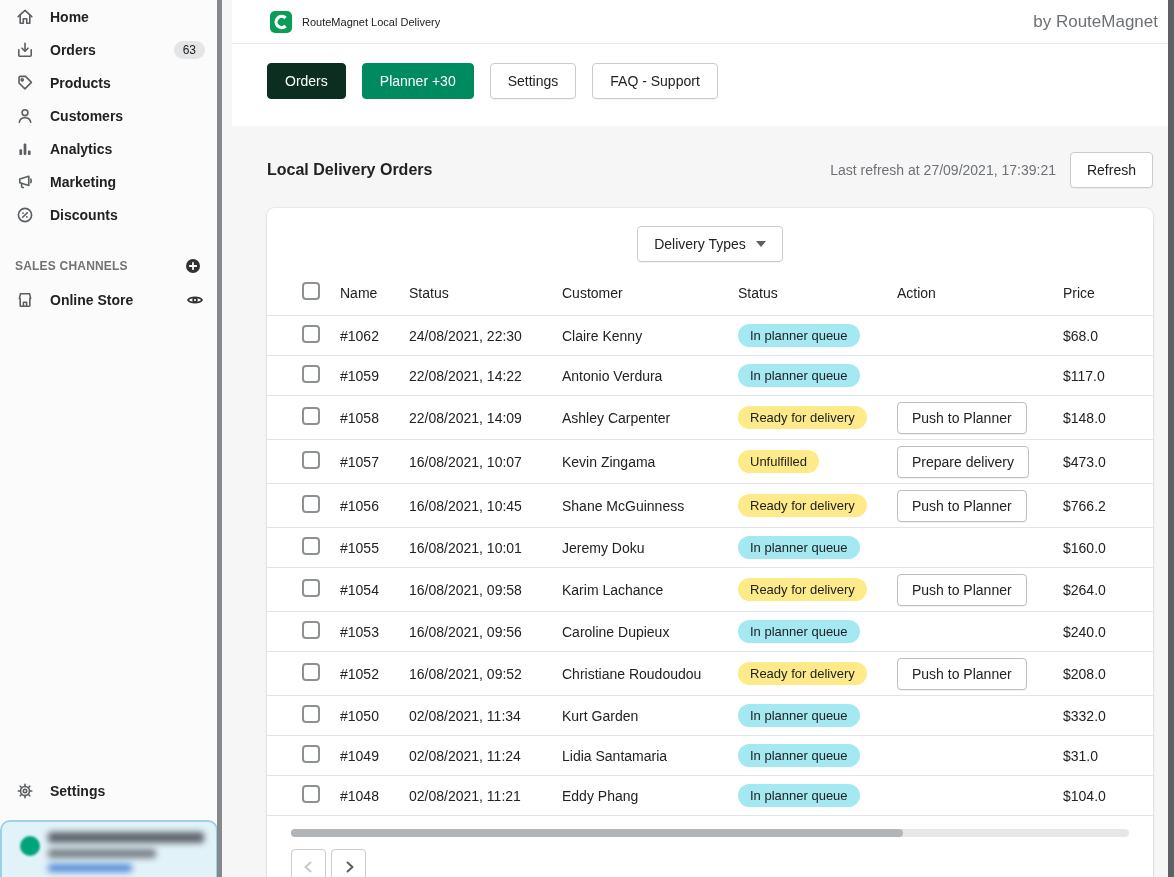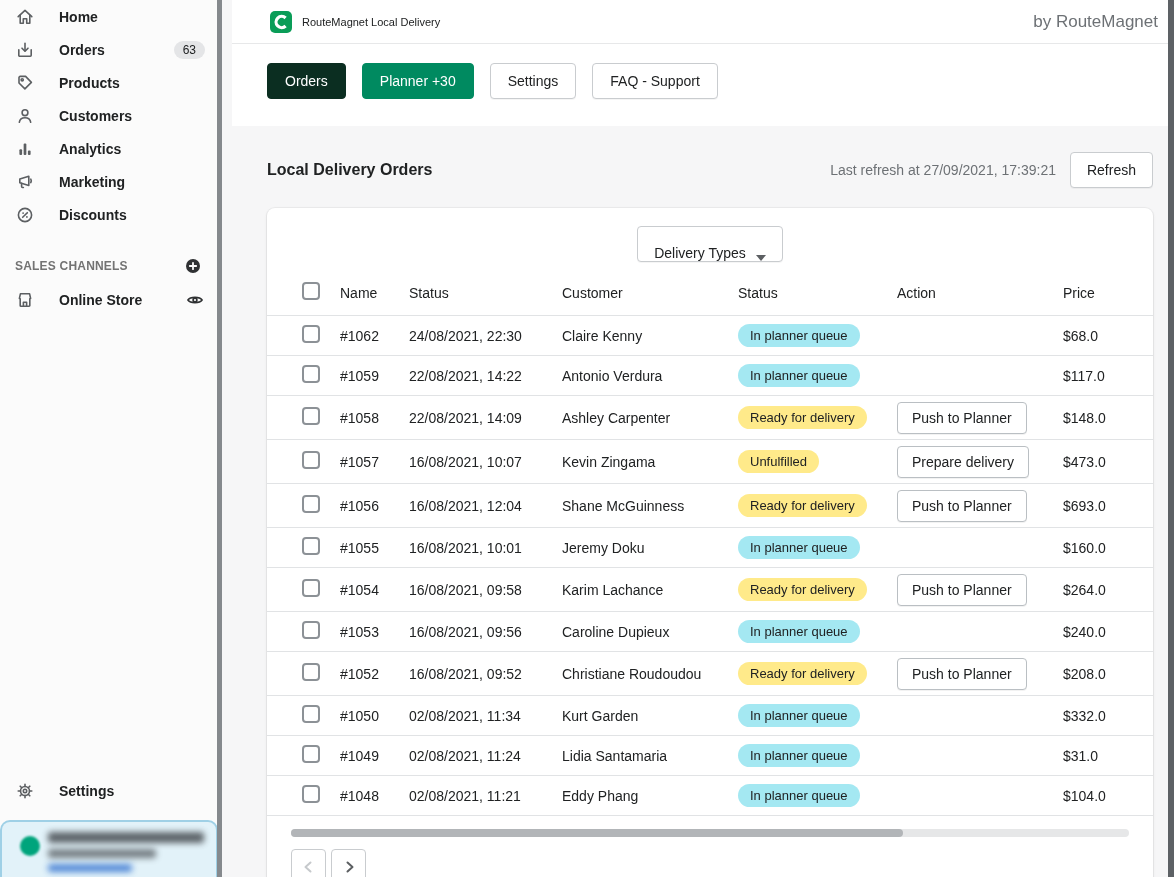--- a/index.html
+++ b/index.html
@@ -2,21 +2,21 @@
 <html style="--accent-green: #008060; --primary-green: #008a60; --tab-dark: #0b2e21; --badge-info-bg: #a4e8f2; --badge-warning-bg: #ffea8a; --logo-green: #0a9d58;"><head>
 <meta charset="utf-8">
 <style>
   * { margin:0; padding:0; box-sizing:border-box; }
   html,body { background:#e9eaeb; }
   body { font-family:"Liberation Sans","DejaVu Sans",sans-serif; }
   #screen { position:relative; width:1174px; height:877px; background:#f6f6f7; overflow:hidden; color:#202223; font-size:14px; }
 
   
   #sidebar { position:absolute; left:0; top:0; bottom:0; width:217px; background:#fbfbfb; }
-  .nav-item { display:flex; align-items:center; gap:24px; height:33px; padding:0 12px 0 15px; cursor:pointer; font-weight:600; color:#202223; }
+  .nav-item { display:flex; align-items:center; gap:15px; height:33px; padding:0 12px 0 15px; cursor:pointer; font-weight:600; color:#202223; }
   .nav-item .nav-icon { width:20px; height:20px; color:#5c5f62; display:flex; align-items:center; }
   .nav-item.selected { background:#f1f1f2; }
   .nav-item.selected .nav-label { color:var(--accent-green,#008060); }
   .nav-item.selected .nav-icon { color:var(--accent-green,#008060); }
   .nav-badge { margin-left:auto; background:#e4e5e7; color:#202223; border-radius:10px; font-size:12px; font-weight:400; padding:2px 9px; }
   .nav-trailing { margin-left:auto; width:20px; height:20px; color:#2f3133; display:flex; align-items:center; }
   .subhead-row { display:flex; align-items:center; height:22px; margin-top:24px; padding:0 14px 0 15px; }
   .subhead { font-size:12px; font-weight:600; color:#737373; letter-spacing:.2px; }
   #settings-item { position:absolute; left:0; right:0; bottom:70px; }
 
@@ -45,21 +45,21 @@
   .tab-plain { background:#fff; color:#202223; border:1px solid #c9cccf; box-shadow:0 1px 0 rgba(0,0,0,.04); }
 
   .section-head { display:flex; align-items:center; margin:26px 15px 0 35px; }
   .section-head h2 { font-size:16px; font-weight:700; }
   .sh-right { margin-left:auto; display:flex; align-items:center; gap:14px; }
   .last-refresh { color:#6d7175; font-size:14px; }
   .btn { background:#fff; border:1px solid #c9cccf; border-radius:4px; height:36px; padding:0 16px; font-size:14px; font-family:inherit; color:#202223; cursor:pointer; box-shadow:0 1px 0 rgba(0,0,0,.04); }
 
   .card { background:#fff; border-radius:8px; margin:20px 15px 0 35px; box-shadow:0 0 0 1px rgba(63,63,68,.05), 0 1px 3px rgba(63,63,68,.12); padding:18px 0 14px 0; }
   .filter-row { display:flex; justify-content:center; margin-bottom:8px; }
-  .filter-btn { display:inline-flex; align-items:flex-end; gap:10px; }
+  .filter-btn { display:inline-flex; align-items:center; gap:10px; }
   .caret { width:0; height:0; border-left:5px solid transparent; border-right:5px solid transparent; border-top:6px solid #5c5f62; display:inline-block; }
 
   .t-row { display:grid; grid-template-columns:38px 69px 153px 176px 159px 166px 1fr; align-items:center; padding:0 24px 0 35px; border-bottom:1px solid #e1e3e5; min-height:40px; }
   .t-head { min-height:46px; font-weight:500; }
   .checkbox { width:18px; height:18px; border:2px solid #8c9196; border-radius:4px; background:#fff; display:inline-block; cursor:pointer; }
   .cell-name { font-weight:500; }
   .badge { display:inline-block; padding:4px 12px; border-radius:20px; font-size:13px; line-height:15px; color:#202223; white-space:nowrap; }
   .badge-info { background:var(--badge-info-bg,#a4e8f2); }
   .badge-warn { background:var(--badge-warning-bg,#ffea8a); }
   .action-btn { background:#fff; border:1px solid #babfc3; border-radius:4px; padding:7px 14px; font-size:14px; font-family:inherit; color:#202223; cursor:pointer; box-shadow:0 1px 0 rgba(0,0,0,.05); white-space:nowrap; }
@@ -281,25 +281,25 @@
               <div class="cell-name">#1057</div>
               <div>16/08/2021, 10:07</div>
               <div>Kevin Zingama</div>
               <div><span class="badge badge-warn">Unfulfilled</span></div>
               <div><button class="action-btn">Prepare delivery</button></div>
               <div>$473.0</div>
             </div>
             <div class="t-row has-action">
               <div><span class="checkbox"></span></div>
               <div class="cell-name">#1056</div>
-              <div>16/08/2021, 12:04</div>
+              <div>16/08/2021, 10:45</div>
               <div>Shane McGuinness</div>
               <div><span class="badge badge-warn">Ready for delivery</span></div>
               <div><button class="action-btn">Push to Planner</button></div>
-              <div>$693.0</div>
+              <div>$766.2</div>
             </div>
             <div class="t-row">
               <div><span class="checkbox"></span></div>
               <div class="cell-name">#1055</div>
               <div>16/08/2021, 10:01</div>
               <div>Jeremy Doku</div>
               <div><span class="badge badge-info">In planner queue</span></div>
               <div></div>
               <div>$160.0</div>
             </div>

